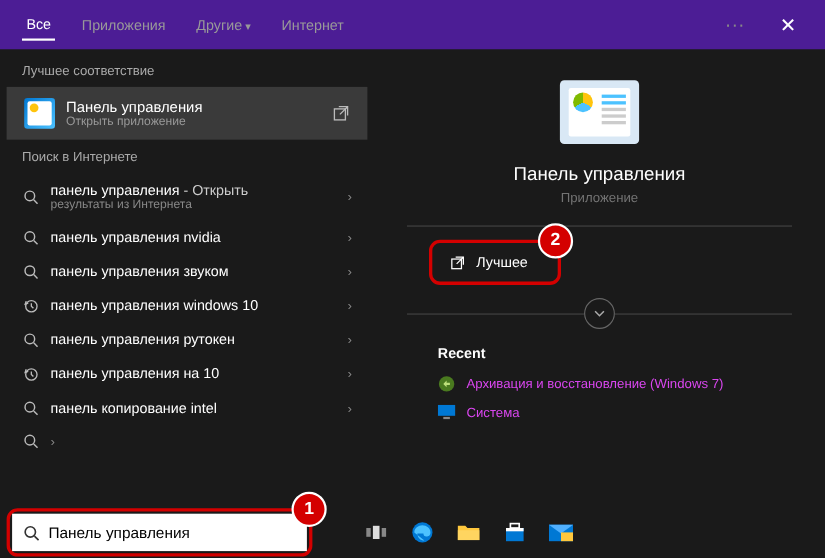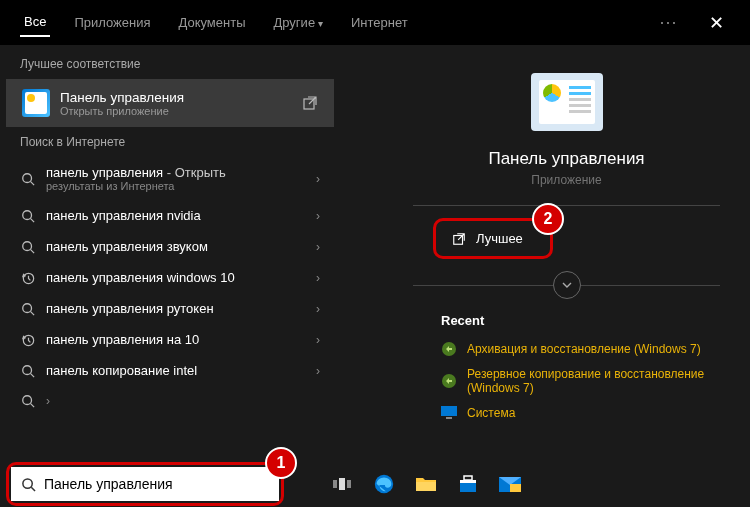--- a/index.html
+++ b/index.html
@@ -1,26 +1,26 @@
 <!DOCTYPE html>
 <html><head>
 <meta charset="utf-8">
 <style>
 * { margin: 0; padding: 0; box-sizing: border-box; font-family: 'Segoe UI', sans-serif; }
 body { width: 750px; height: 507px; background: #1a1a1a; color: #fff; overflow: hidden; position: relative; }
 
-.tabs { display: flex; align-items: center; padding: 8px 20px; gap: 20px; background: #000000; }
+.tabs { display: flex; align-items: center; padding: 8px 20px; gap: 20px; background: #4c1d95; }
 .tab { color: #999; font-size: 13px; padding: 6px 4px; cursor: pointer; }
 .tab.active { color: #fff; border-bottom: 2px solid #fff; }
 .tab-dropdown::after { content: ' ▾'; font-size: 10px; }
 .tab-spacer { flex: 1; }
 .tab-more { color: #888; font-size: 18px; padding: 0 6px; cursor: pointer; }
 .tab-close { color: #fff; font-size: 18px; padding: 0 6px; cursor: pointer; }
 
-.main { display: flex; height: 420px; gap: 43px; }
+.main { display: flex; height: 420px; }
 
 .left { width: 340px; background: #1a1a1a; padding: 4px 0; }
 .section-header { color: #aaa; font-size: 12px; padding: 8px 20px; }
 
 .best-match { display: flex; align-items: center; background: #3a3a3a; padding: 10px 16px; margin: 0 6px; cursor: pointer; }
 .best-match-icon { width: 28px; height: 28px; background: linear-gradient(135deg,#0078d4,#4cc2ff); border-radius: 3px; margin-right: 10px; position: relative; }
 .best-match-icon::before { content: ''; position: absolute; inset: 3px; background: #fff; border-radius: 2px; }
 .best-match-icon::after { content: ''; position: absolute; left: 5px; top: 5px; width: 8px; height: 8px; background: #ffc40d; border-radius: 50%; }
 .best-match-text { flex: 1; }
 .best-match-title { font-size: 13.5px; font-weight: 500; color: #fff; }
@@ -46,21 +46,21 @@
 
 .open-btn { display: flex; align-items: center; gap: 10px; color: #fff; font-size: 13px; padding: 10px 16px; width: 120px; border: 3px solid #d40000; border-radius: 10px; margin: 12px 0 0; align-self: flex-start; margin-left: 20px; position: relative; cursor: pointer; }
 .badge { position: absolute; right: -14px; top: -18px; width: 32px; height: 32px; background: #d40000; border-radius: 50%; display: flex; align-items: center; justify-content: center; font-weight: 700; font-size: 16px; color: #fff; border: 2px solid #fff; }
 
 .expand-sep { display: flex; align-items: center; width: 100%; margin-top: 12px; }
 .expand-sep-line { flex: 1; height: 1px; background: #444; }
 .expand-circle { width: 28px; height: 28px; border: 1px solid #666; border-radius: 50%; display: flex; align-items: center; justify-content: center; color: #aaa; font-size: 12px; cursor: pointer; }
 
 .recent-header { align-self: flex-start; font-size: 13px; font-weight: 700; margin: 14px 0 8px 28px; }
 .recent-list { align-self: flex-start; width: 100%; padding-left: 28px; }
-.recent-item { display: flex; align-items: center; gap: 10px; font-size: 12px; color: #eab308; padding: 5px 0; cursor: pointer; }
+.recent-item { display: flex; align-items: center; gap: 10px; font-size: 12px; color: #d946ef; padding: 5px 0; cursor: pointer; }
 .ri-icon { width: 16px; height: 16px; display: flex; align-items: center; justify-content: center; font-size: 14px; }
 .ri-green { color: #7fba00; }
 
 .bottom { position: absolute; bottom: 0; left: 0; right: 0; height: 46px; display: flex; align-items: center; }
 .search-wrap { border: 3px solid #d40000; border-radius: 10px; padding: 2px; margin-left: 6px; position: relative; }
 .search-box { display: flex; align-items: center; background: #fff; width: 268px; height: 34px; padding: 0 10px; gap: 8px; }
 .search-box input { border: 0; outline: 0; flex: 1; font-size: 14px; color: #000; background: transparent; }
 .search-ic { color: #333; font-size: 14px; }
 .badge1 { position: absolute; right: -16px; top: -18px; width: 32px; height: 32px; background: #d40000; border-radius: 50%; display:flex; align-items:center; justify-content:center; font-weight:700; font-size:16px; border:2px solid #fff; }
 
@@ -68,21 +68,20 @@
 .tb-icon { width: 36px; height: 36px; display: flex; align-items: center; justify-content: center; font-size: 18px; cursor: pointer; }
 
 svg { display: block; }
 </style>
 </head>
 <body>
 
 <div class="tabs">
   <span class="tab active">Все</span>
   <span class="tab">Приложения</span>
-  <span class="tab">Документы</span>
   <span class="tab tab-dropdown">Другие</span>
   <span class="tab">Интернет</span>
   <span class="tab-spacer"></span>
   <span class="tab-more">···</span>
   <span class="tab-close">✕</span>
 </div>
 
 <div class="main">
   <div class="left">
     <div class="section-header">Лучшее соответствие</div>
@@ -214,29 +213,20 @@
     <div class="recent-header">Recent</div>
     <div class="recent-list" id="recent-list">
         <div class="recent-item">
           <span class="ri-icon ri-green">
             <svg width="16" height="16" viewBox="0 0 16 16">
               <circle cx="8" cy="8" r="7" fill="#4a7a1f"></circle>
               <path d="M5 8l3-3v2h3v2H8v2z" fill="#bde07a"></path>
             </svg>
           </span>
           <span>Архивация и восстановление (Windows 7)</span>
-        </div>
-        <div class="recent-item">
-          <span class="ri-icon ri-green">
-            <svg width="16" height="16" viewBox="0 0 16 16">
-              <circle cx="8" cy="8" r="7" fill="#4a7a1f"></circle>
-              <path d="M5 8l3-3v2h3v2H8v2z" fill="#bde07a"></path>
-            </svg>
-          </span>
-          <span>Резервное копирование и восстановление (Windows 7)</span>
         </div>
         <div class="recent-item">
           <span class="ri-icon">
             <svg width="16" height="14" viewBox="0 0 16 14">
               <rect width="16" height="10" fill="#0078d4"></rect>
               <rect x="5" y="11" width="6" height="2" fill="#888"></rect>
             </svg>
           </span>
           <span>Система</span>
         </div>

